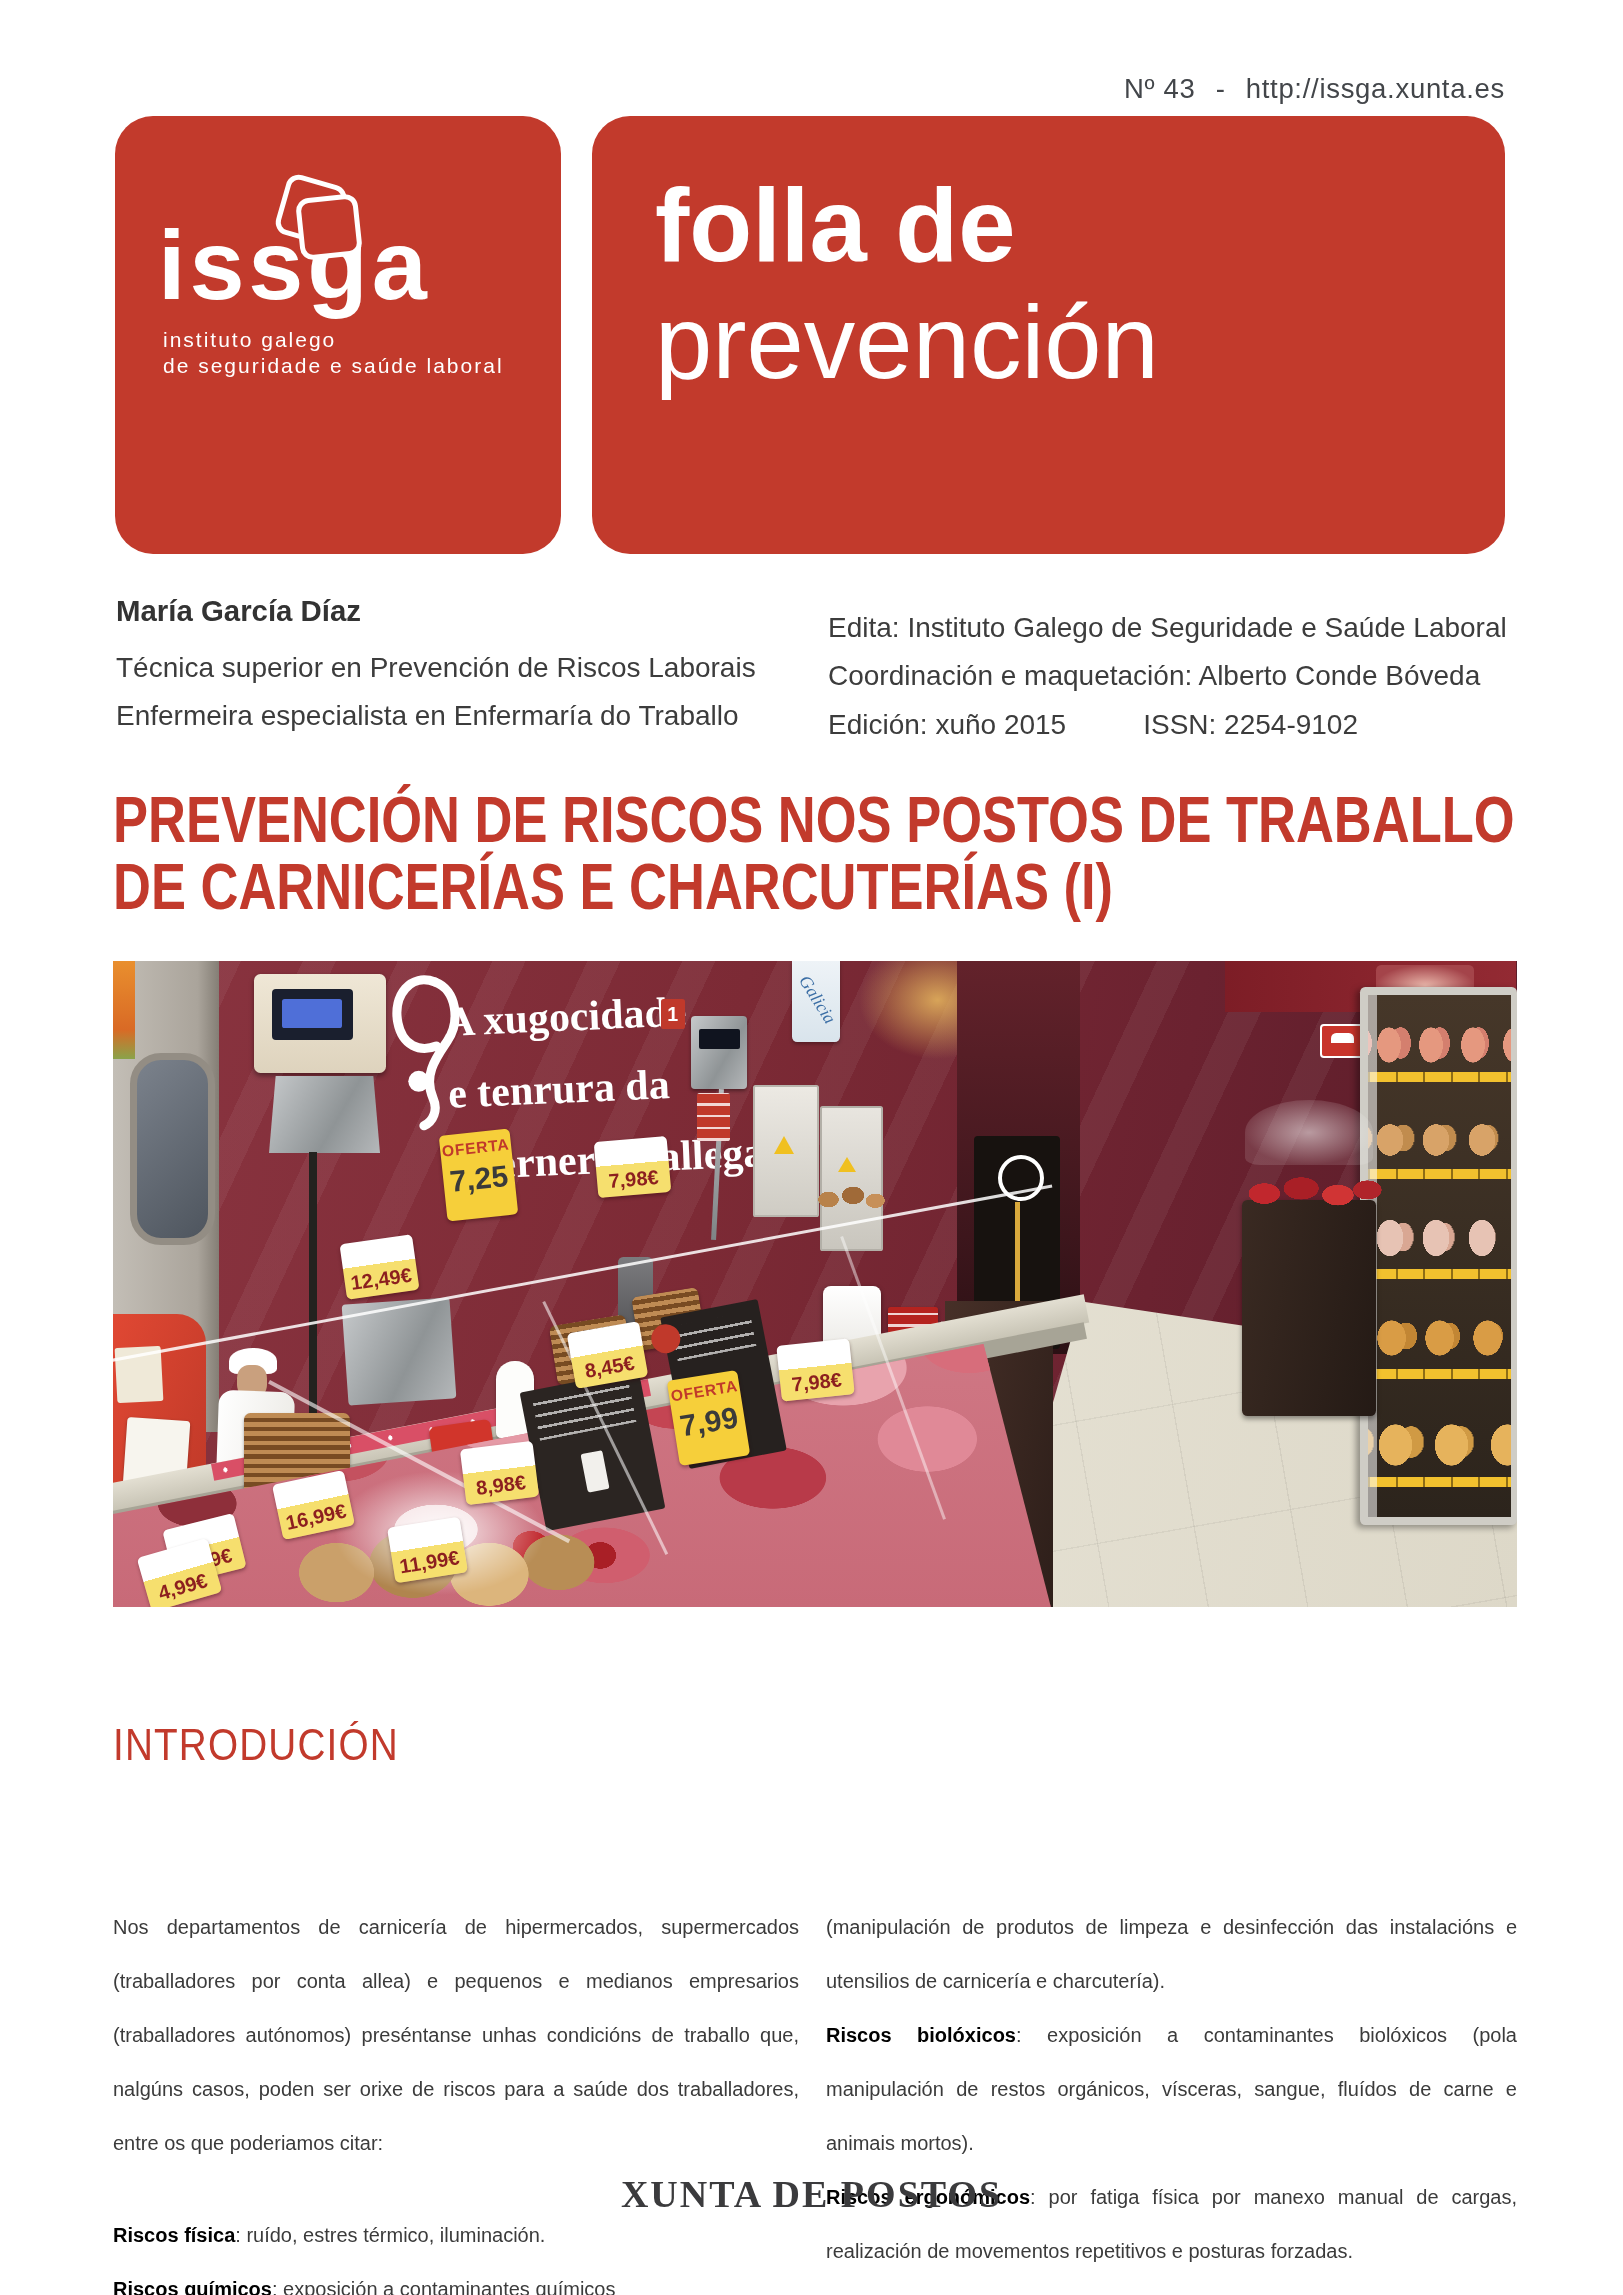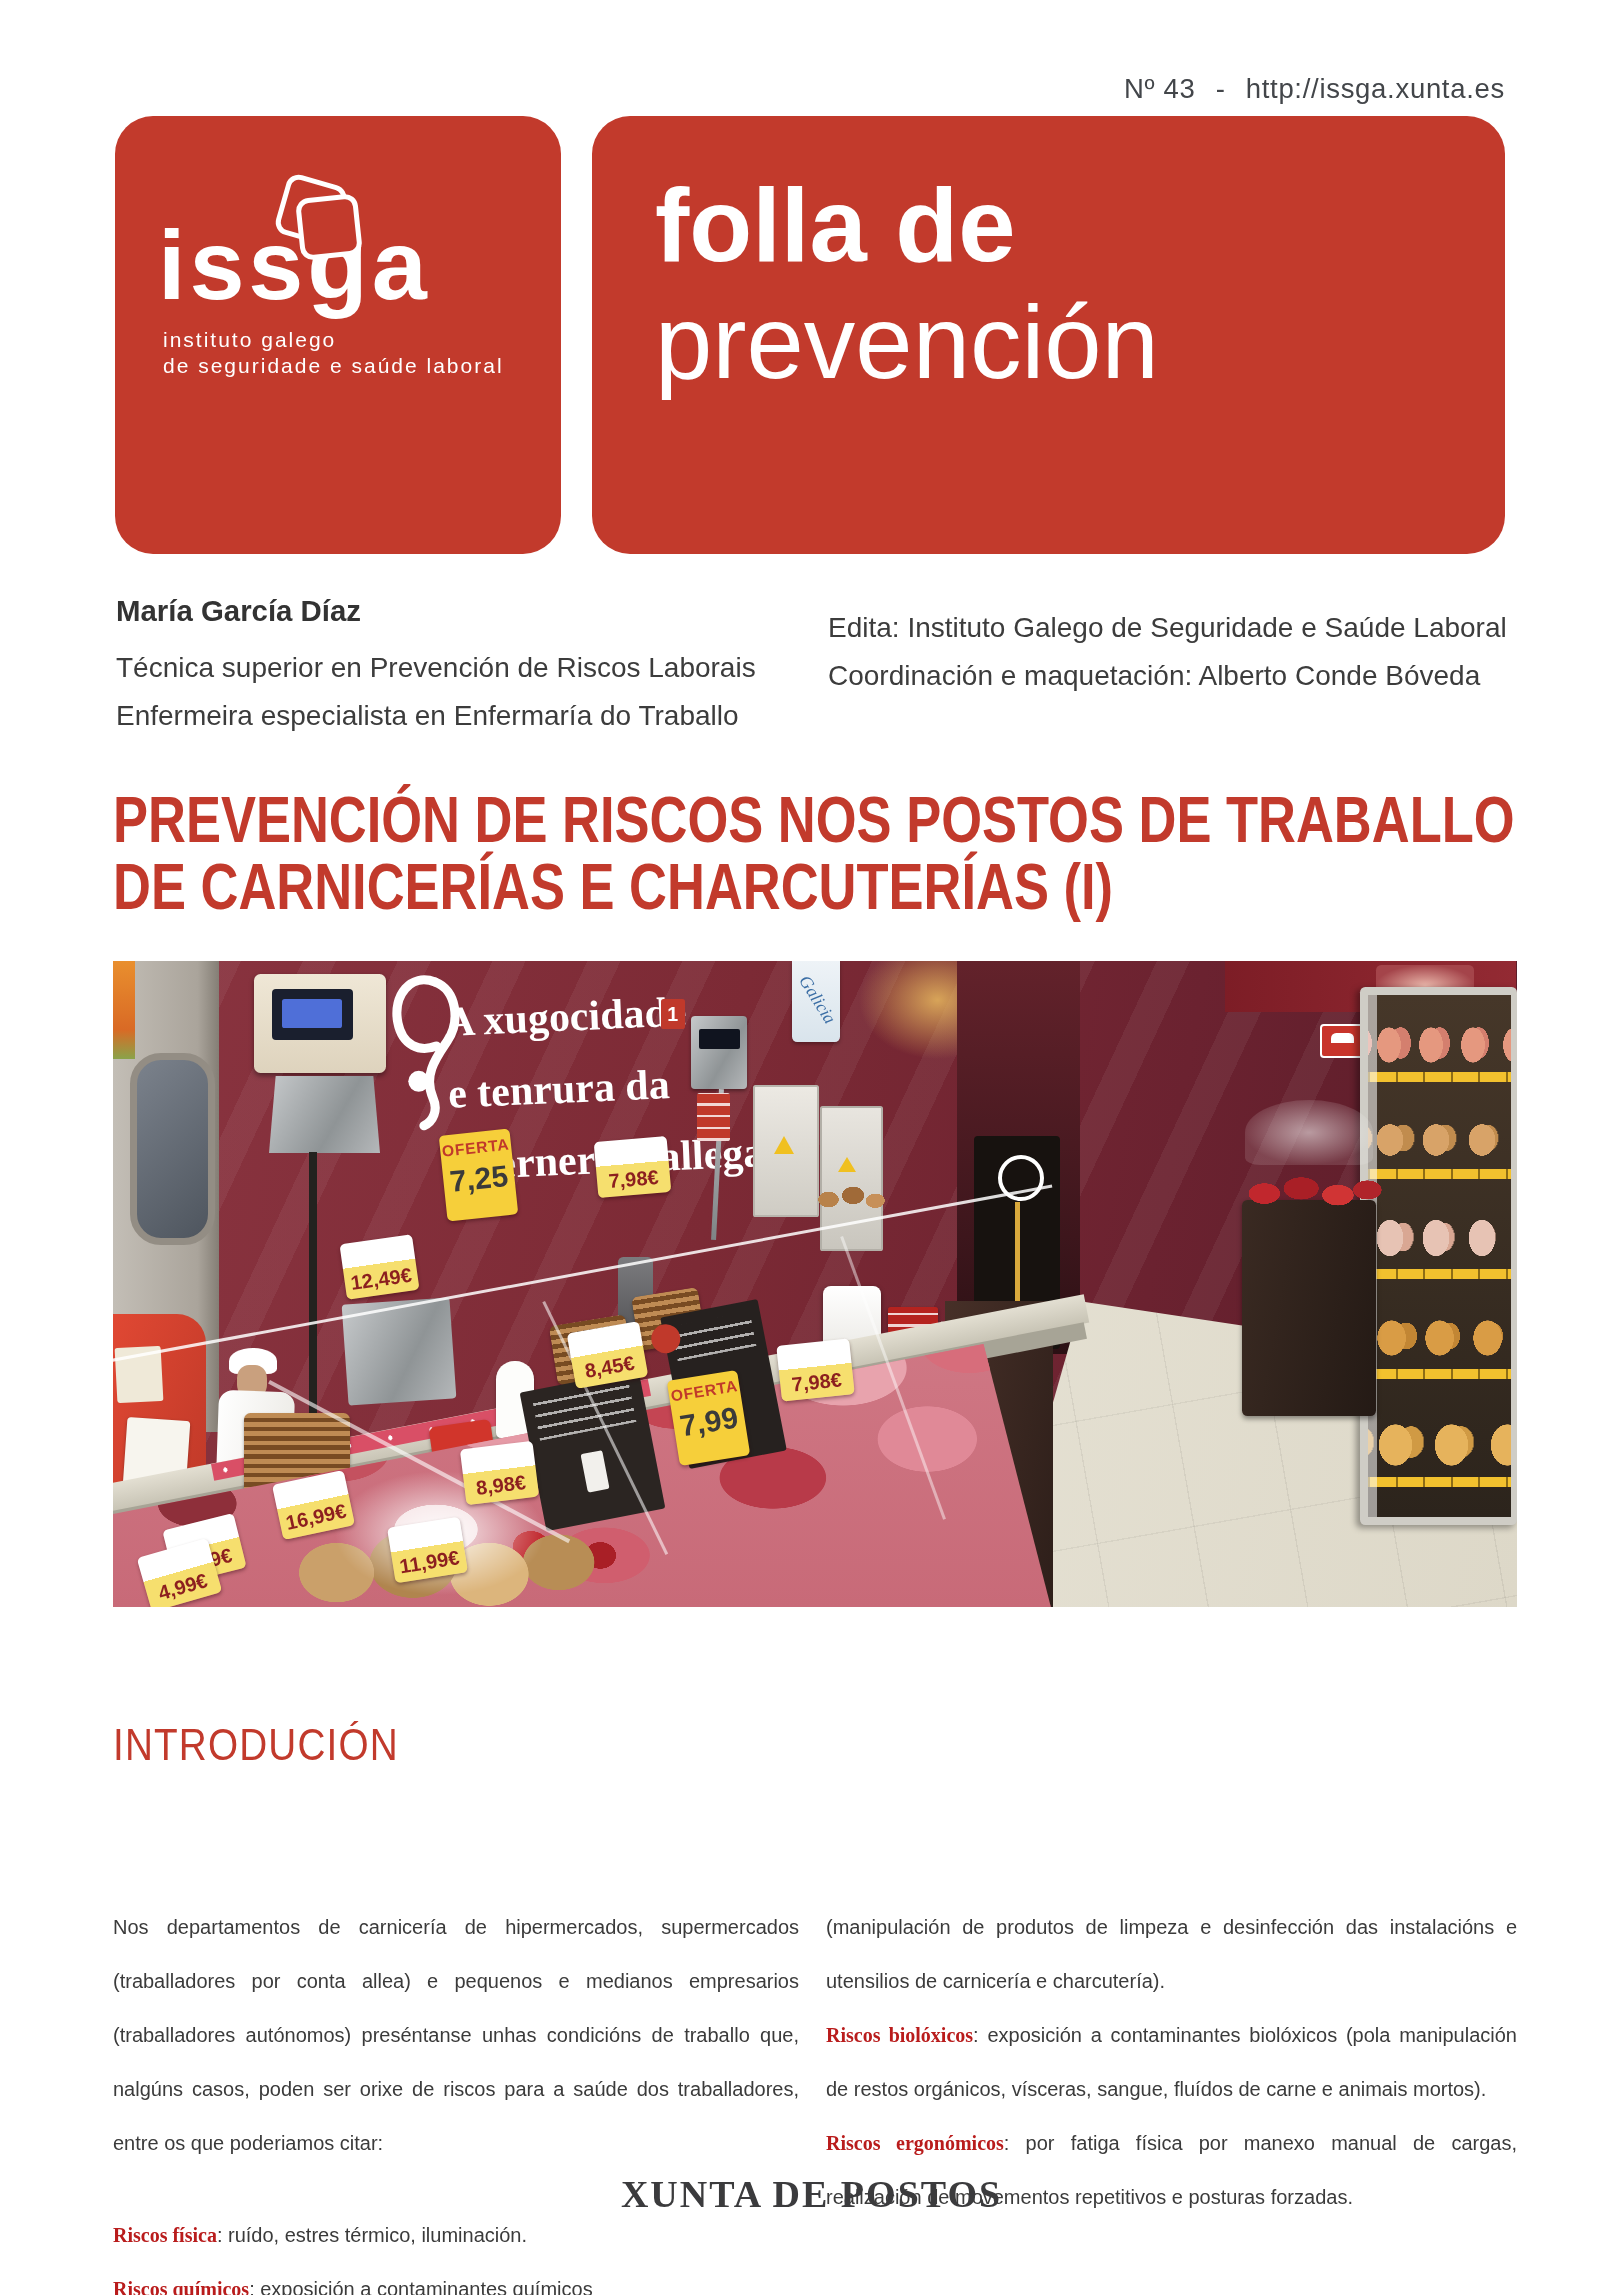--- a/index.html
+++ b/index.html
@@ -61,21 +61,21 @@
       repeating-linear-gradient(0deg, rgba(255,255,255,.8) 0 2.6px, transparent 2.6px 11.8px);}
   .shelf-strip{position:absolute;left:0;right:0;height:10.5px;background:
       repeating-linear-gradient(90deg, rgba(60,40,0,.55) 0 2px, transparent 2px 27.5px),#f2c12e;}
 
   
   .intro-h{position:absolute;left:113px;top:1720px;color:#c23a2c;font-size:44px;
            letter-spacing:1.3px;transform:scaleX(.88);transform-origin:0 0;font-weight:normal;}
   .col{position:absolute;top:1900px;font-size:20px;line-height:54px;text-align:justify;color:#3b3b3b;}
   .col p{margin:0;}
   .col p.gap{margin-top:38px;}
-  .col strong{color:#b91c1c;font-family:Liberation Serif, serif;}
+  .col strong{color:#000000;}
   .col-left{left:113px;width:686px;}
   .col-right{left:826px;width:691px;}
 
   
   .footer{position:absolute;left:0;top:2172px;width:100%;text-align:center;
           font-family:"Liberation Serif",serif;font-size:38px;letter-spacing:2px;
           color:#3b3b3d;font-weight:bold;}
 </style>
 </head>
 <body>
@@ -104,20 +104,21 @@
   </div>
 
   <div class="credit" style="left:116px;top:594px;width:674px;">
     <p class="name">María García Díaz</p>
     <p>Técnica superior en Prevención de Riscos Laborais</p>
     <p>Enfermeira especialista en Enfermaría do Traballo</p>
   </div>
   <div class="credit" style="left:828px;top:612px;width:694px;">
     <p>Edita: Instituto Galego de Seguridade e Saúde Laboral</p>
     <p>Coordinación e maquetación: Alberto Conde Bóveda</p>
+    <p><span>Edición: xuño 2015</span><span class="issn">ISSN: 2254-9102</span></p>
   </div>
 
   <div class="title">
     <div>PREVENCIÓN DE RISCOS NOS POSTOS DE TRABALLO</div>
     <div>DE CARNICERÍAS E CHARCUTERÍAS (I)</div>
   </div>
 
   <div class="photo">
 
     <div class="abs" style="left:0;top:0;width:106px;height:471px;background:linear-gradient(90deg,#c3beb6,#aaa49b 80%,#847e75);"></div>

